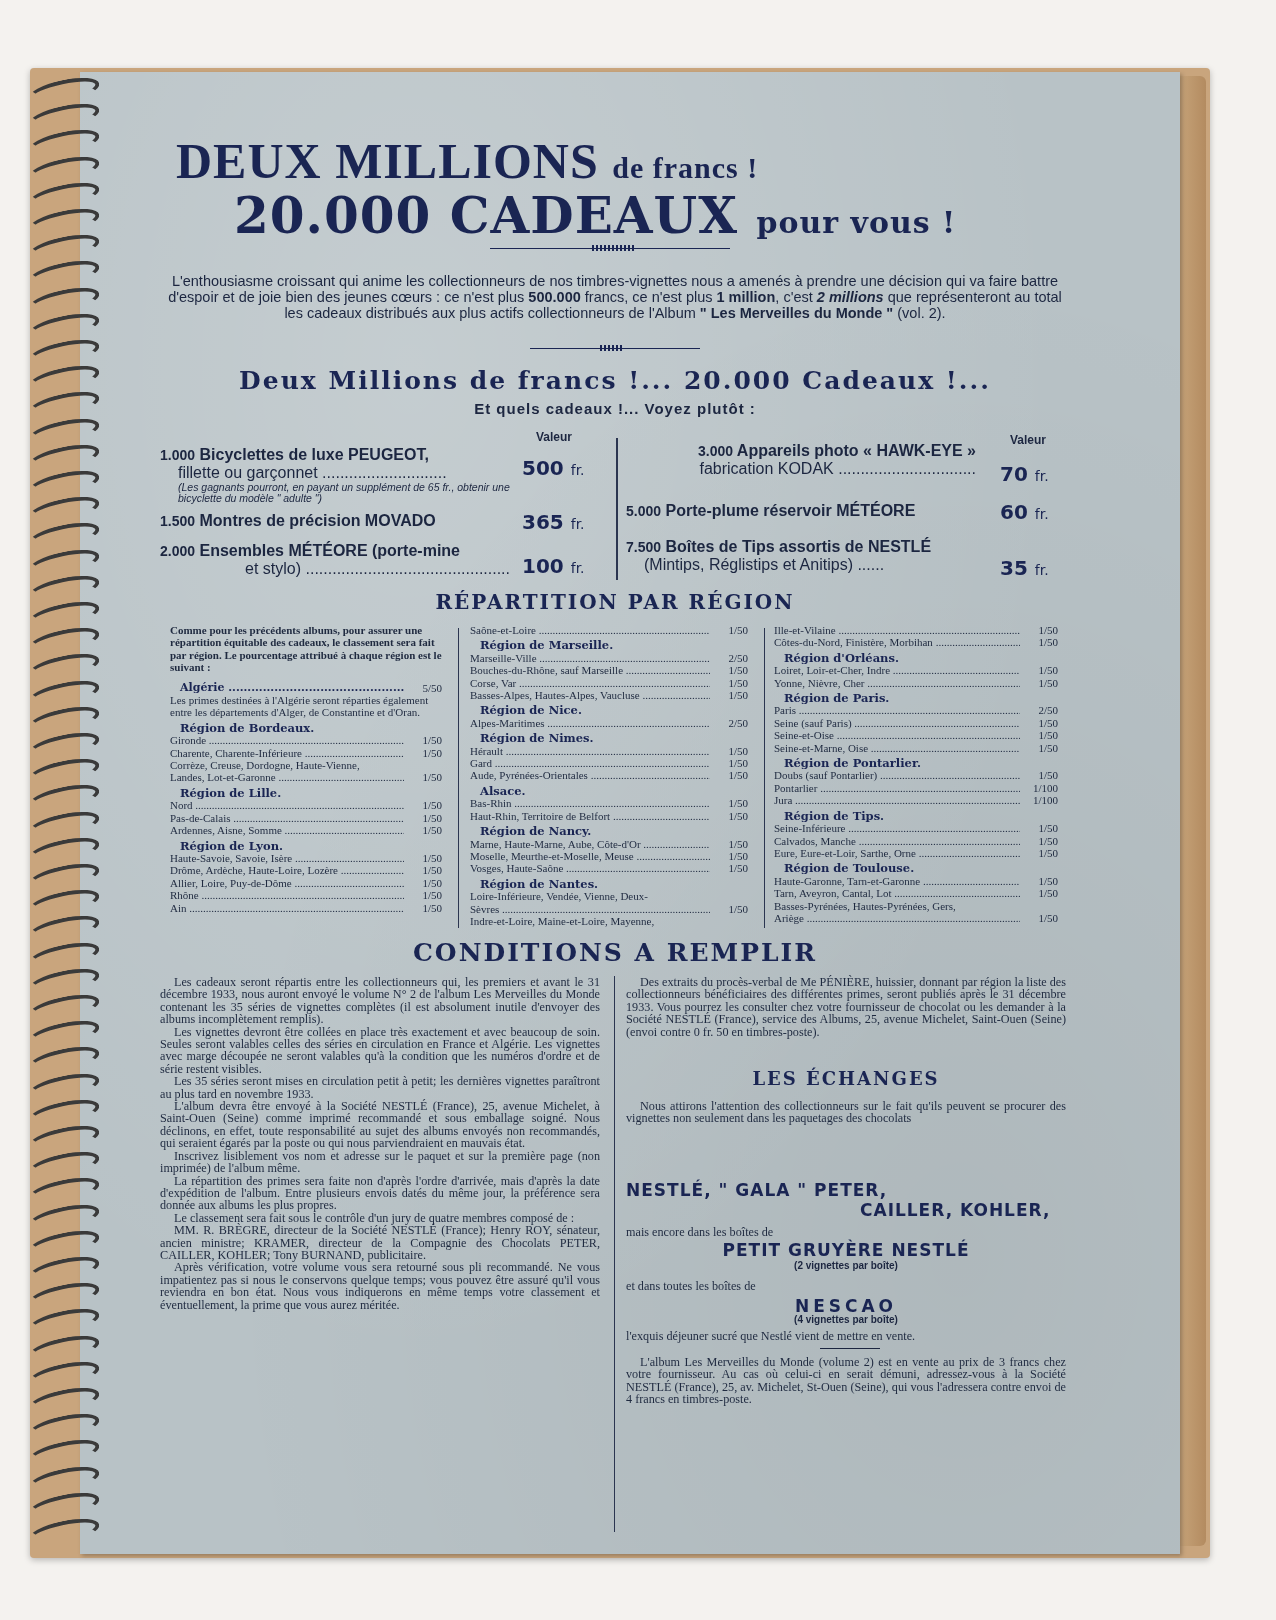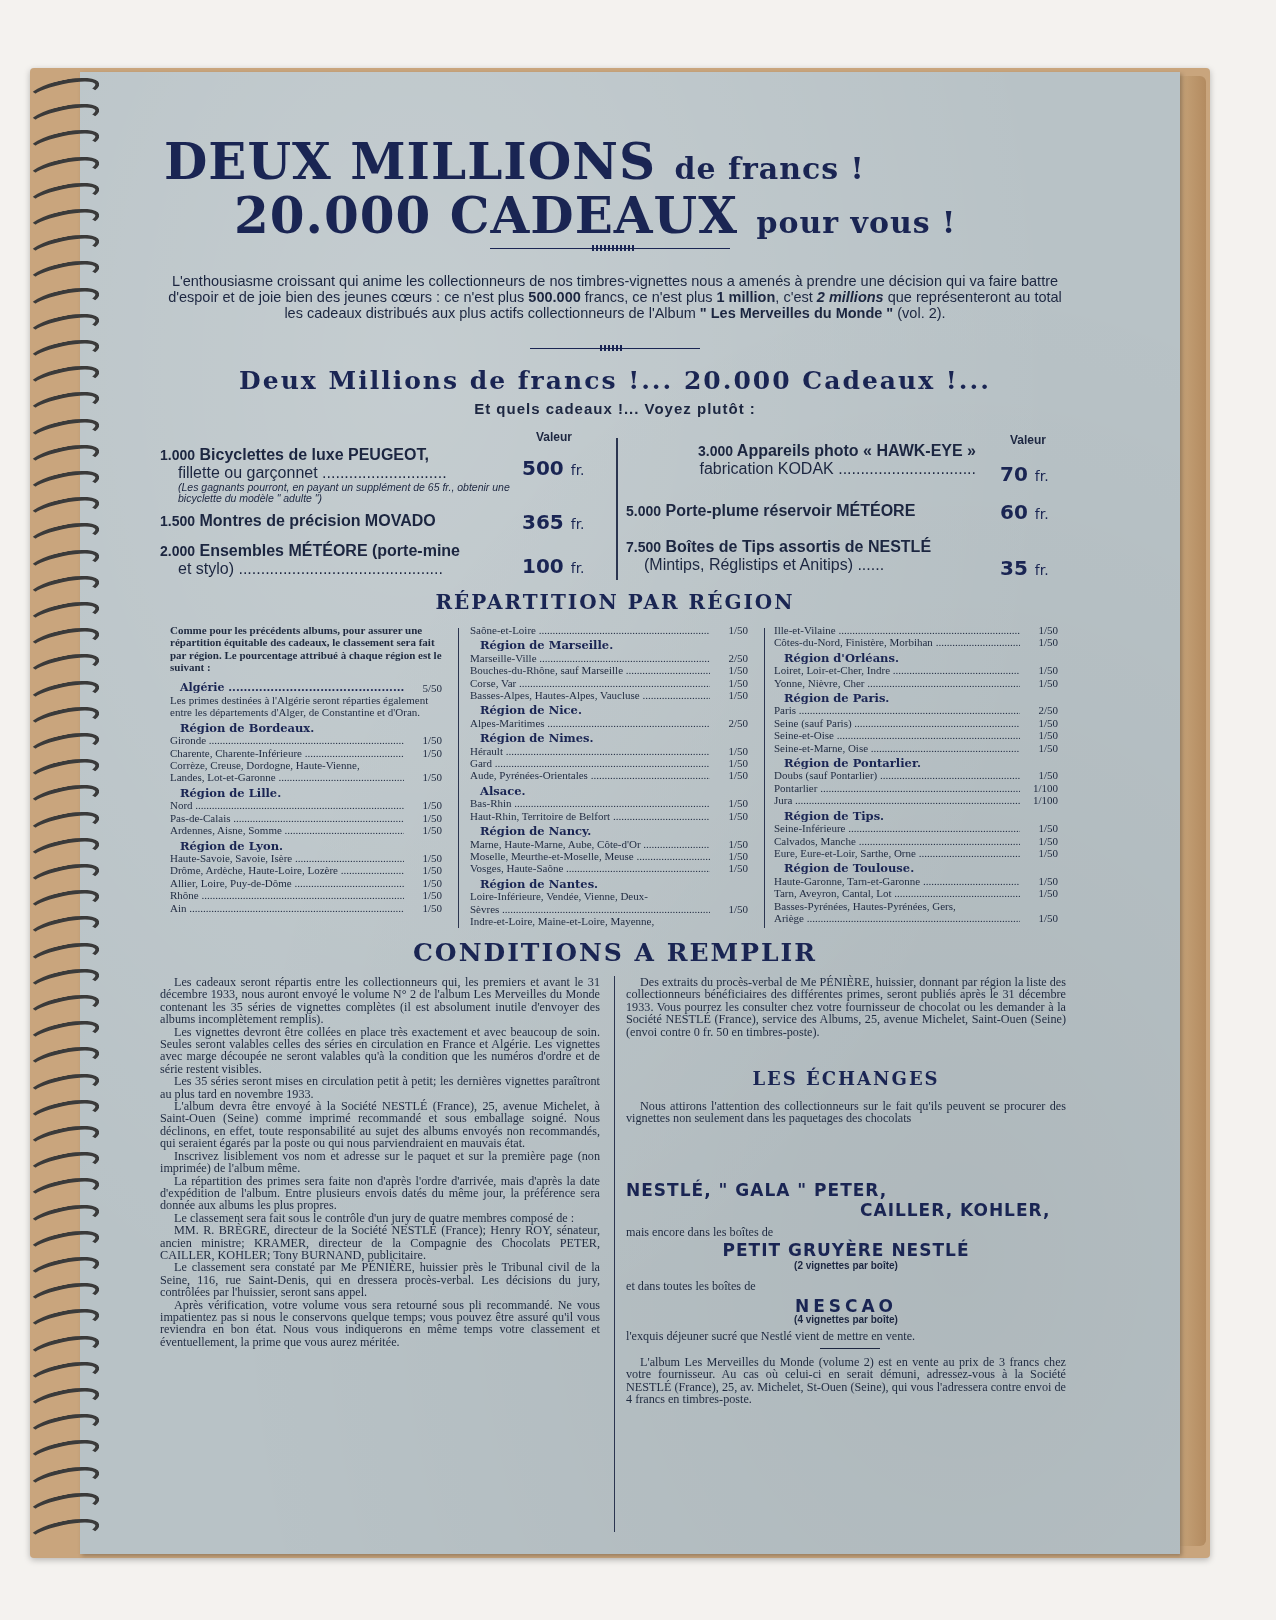--- a/index.html
+++ b/index.html
@@ -34,21 +34,21 @@
     position:absolute; left:0; width:64px; height:14px;
     border:4px solid #3a3a3a; border-left-color:transparent; border-bottom-color:transparent;
     border-radius:50%;
     transform:rotate(-12deg);
   }
   .content { position:absolute; left:160px; top:128px; width:910px; }
   .h1 {
     font-family:"DejaVu Serif", serif; font-weight:bold; color:#1a2553;
     letter-spacing:1px;
   }
-  .title1 { position:absolute; left:4px; top:4px; font-size:50px; }
+  .title1 { position:absolute; left:16px; top:4px; font-size:50px;font-family:Liberation Serif, serif; }
   .title1 .small, .title2 .small { font-size:30px; }
   .title2 { position:absolute; left:74px; top:58px; font-size:50px; }
   .orn { position:absolute; height:2px; background:#1a2553; }
   .intro {
     position:absolute; left:0; top:145px; width:910px; text-align:center;
     font-size:14.5px; line-height:16px; color:#1c2640;
   }
   .headline2 {
     position:absolute; left:0; top:238px; width:910px; text-align:center;
     font-family:"DejaVu Serif", serif; font-weight:bold; font-size:25px; color:#1a2553; letter-spacing:2px;
@@ -181,21 +181,21 @@
   </div>
   <div class="price" style="left:362px;top:328px;"><span>500</span> <span class="fr">fr.</span></div>
 
   <div class="prize" style="left:0;top:384px;width:350px;">
     <div><span class="qty">1.500</span> <span>Montres de précision MOVADO</span></div>
   </div>
   <div class="price" style="left:362px;top:382px;"><span>365</span> <span class="fr">fr.</span></div>
 
   <div class="prize" style="left:0;top:414px;width:350px;">
     <div><span class="qty">2.000</span> <span>Ensembles MÉTÉORE (porte-mine</span></div>
-    <div class="sub" style="padding-left:18px;"><span>et stylo)</span> ..............................................</div>
+    <div class="sub" style="padding-left:18px;text-align:right;"><span>et stylo)</span> ..............................................</div>
   </div>
   <div class="price" style="left:362px;top:426px;"><span>100</span> <span class="fr">fr.</span></div>
 
   <div class="prize" style="left:466px;top:314px;width:350px;text-align:right;">
     <div><span class="qty">3.000</span> <span>Appareils photo « HAWK-EYE »</span></div>
     <div class="sub" style="padding-left:18px;"><span>fabrication KODAK</span> ...............................</div>
   </div>
   <div class="price" style="left:840px;top:334px;"><span>70</span> <span class="fr">fr.</span></div>
 
   <div class="prize" style="left:466px;top:374px;width:350px;">
@@ -425,21 +425,20 @@
   <div class="sec-title" style="top:810px;font-size:25px;">CONDITIONS A REMPLIR</div>
   <div class="para" style="left:0;top:848px;width:440px;" id="cond-left">
       <p>Les cadeaux seront répartis entre les collectionneurs qui, les premiers et avant le 31 décembre 1933, nous auront envoyé le volume N° 2 de l'album Les Merveilles du Monde contenant les 35 séries de vignettes complètes (il est absolument inutile d'envoyer des albums incomplètement remplis).</p>
       <p>Les vignettes devront être collées en place très exactement et avec beaucoup de soin. Seules seront valables celles des séries en circulation en France et Algérie. Les vignettes avec marge découpée ne seront valables qu'à la condition que les numéros d'ordre et de série restent visibles.</p>
       <p>Les 35 séries seront mises en circulation petit à petit; les dernières vignettes paraîtront au plus tard en novembre 1933.</p>
       <p>L'album devra être envoyé à la Société NESTLÉ (France), 25, avenue Michelet, à Saint-Ouen (Seine) comme imprimé recommandé et sous emballage soigné. Nous déclinons, en effet, toute responsabilité au sujet des albums envoyés non recommandés, qui seraient égarés par la poste ou qui nous parviendraient en mauvais état.</p>
       <p>Inscrivez lisiblement vos nom et adresse sur le paquet et sur la première page (non imprimée) de l'album même.</p>
       <p>La répartition des primes sera faite non d'après l'ordre d'arrivée, mais d'après la date d'expédition de l'album. Entre plusieurs envois datés du même jour, la préférence sera donnée aux albums les plus propres.</p>
       <p>Le classement sera fait sous le contrôle d'un jury de quatre membres composé de :</p>
       <p>MM. R. BRÈGRE, directeur de la Société NESTLÉ (France); Henry ROY, sénateur, ancien ministre; KRAMER, directeur de la Compagnie des Chocolats PETER, CAILLER, KOHLER; Tony BURNAND, publicitaire.</p>
-      <p>Le classement sera constaté par Me PÉNIÈRE, huissier près le Tribunal civil de la Seine, 116, rue Saint-Denis, qui en dressera procès-verbal. Les décisions du jury, contrôlées par l'huissier, seront sans appel.</p>
       <p>Après vérification, votre volume vous sera retourné sous pli recommandé. Ne vous impatientez pas si nous le conservons quelque temps; vous pouvez être assuré qu'il vous reviendra en bon état. Nous vous indiquerons en même temps votre classement et éventuellement, la prime que vous aurez méritée.</p>
     </div>
   <div class="vline" style="left:454px;top:848px;width:1px;height:556px;"></div>
   <div class="para" style="left:466px;top:848px;width:440px;">
       <p>Des extraits du procès-verbal de Me PÉNIÈRE, huissier, donnant par région la liste des collectionneurs bénéficiaires des différentes primes, seront publiés après le 31 décembre 1933. Vous pourrez les consulter chez votre fournisseur de chocolat ou les demander à la Société NESTLÉ (France), service des Albums, 25, avenue Michelet, Saint-Ouen (Seine) (envoi contre 0 fr. 50 en timbres-poste).</p>
     </div>
 
   <div class="sec-title" style="left:466px;width:440px;top:940px;font-size:18px;">LES ÉCHANGES</div>
   <div class="para" style="left:466px;top:972px;width:440px;">
     <p>Nous attirons l'attention des collectionneurs sur le fait qu'ils peuvent se procurer des vignettes non seulement dans les paquetages des chocolats</p>

